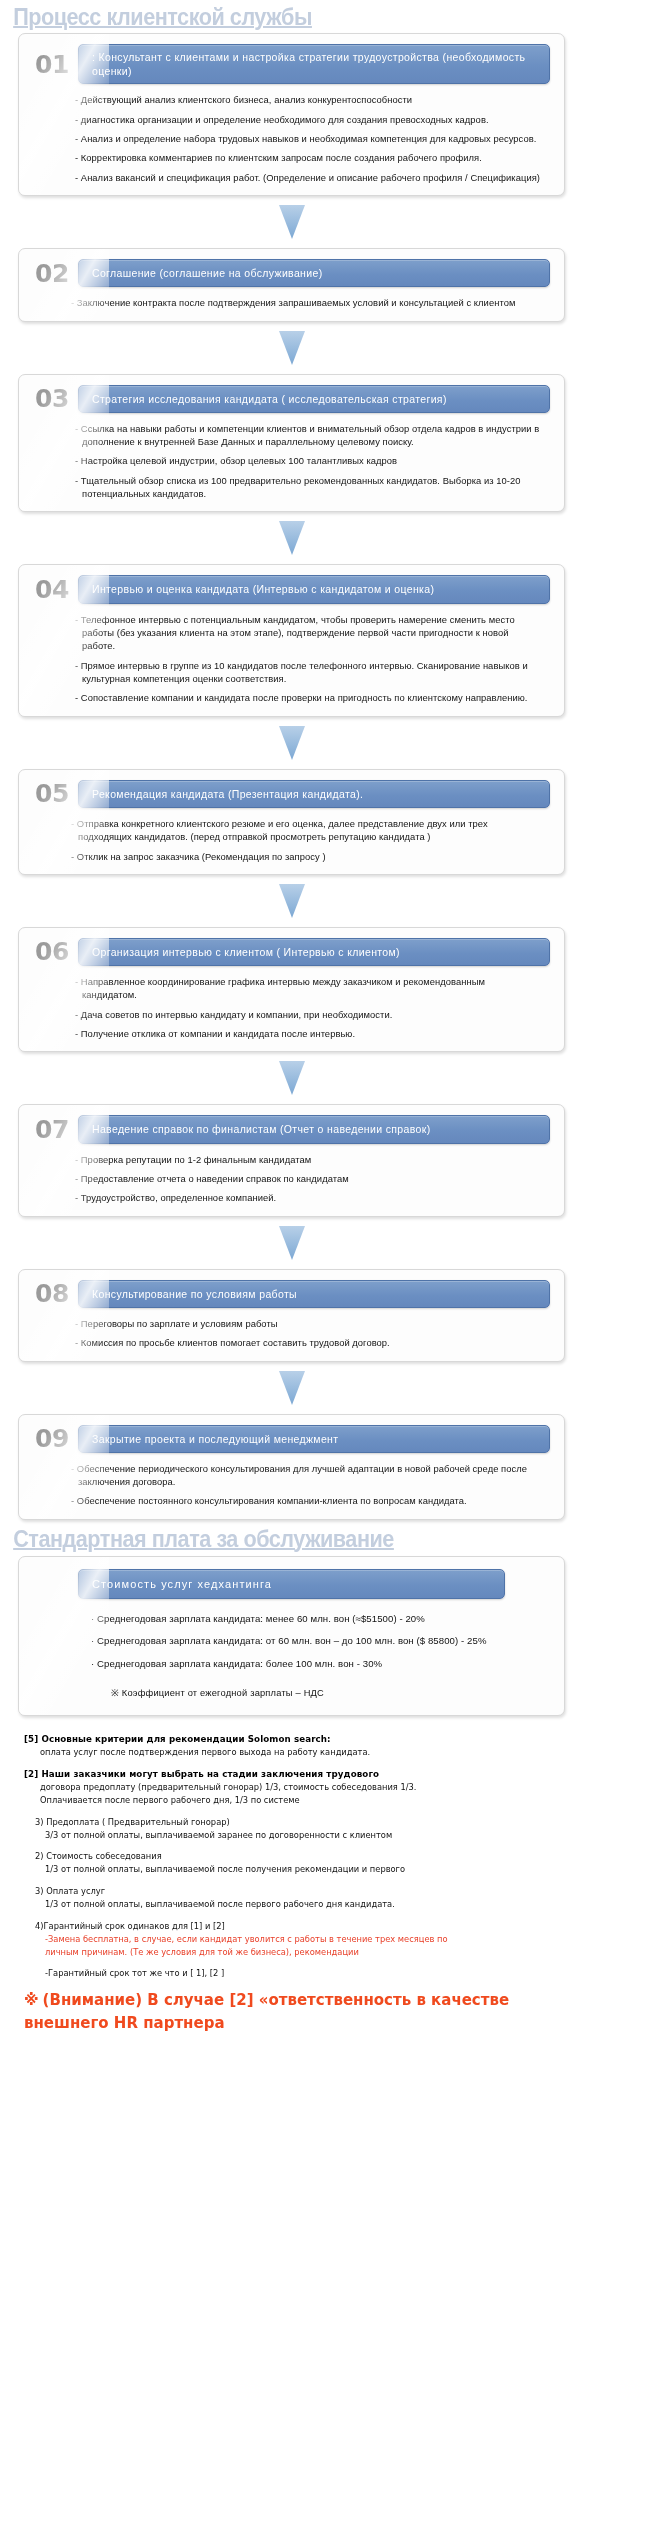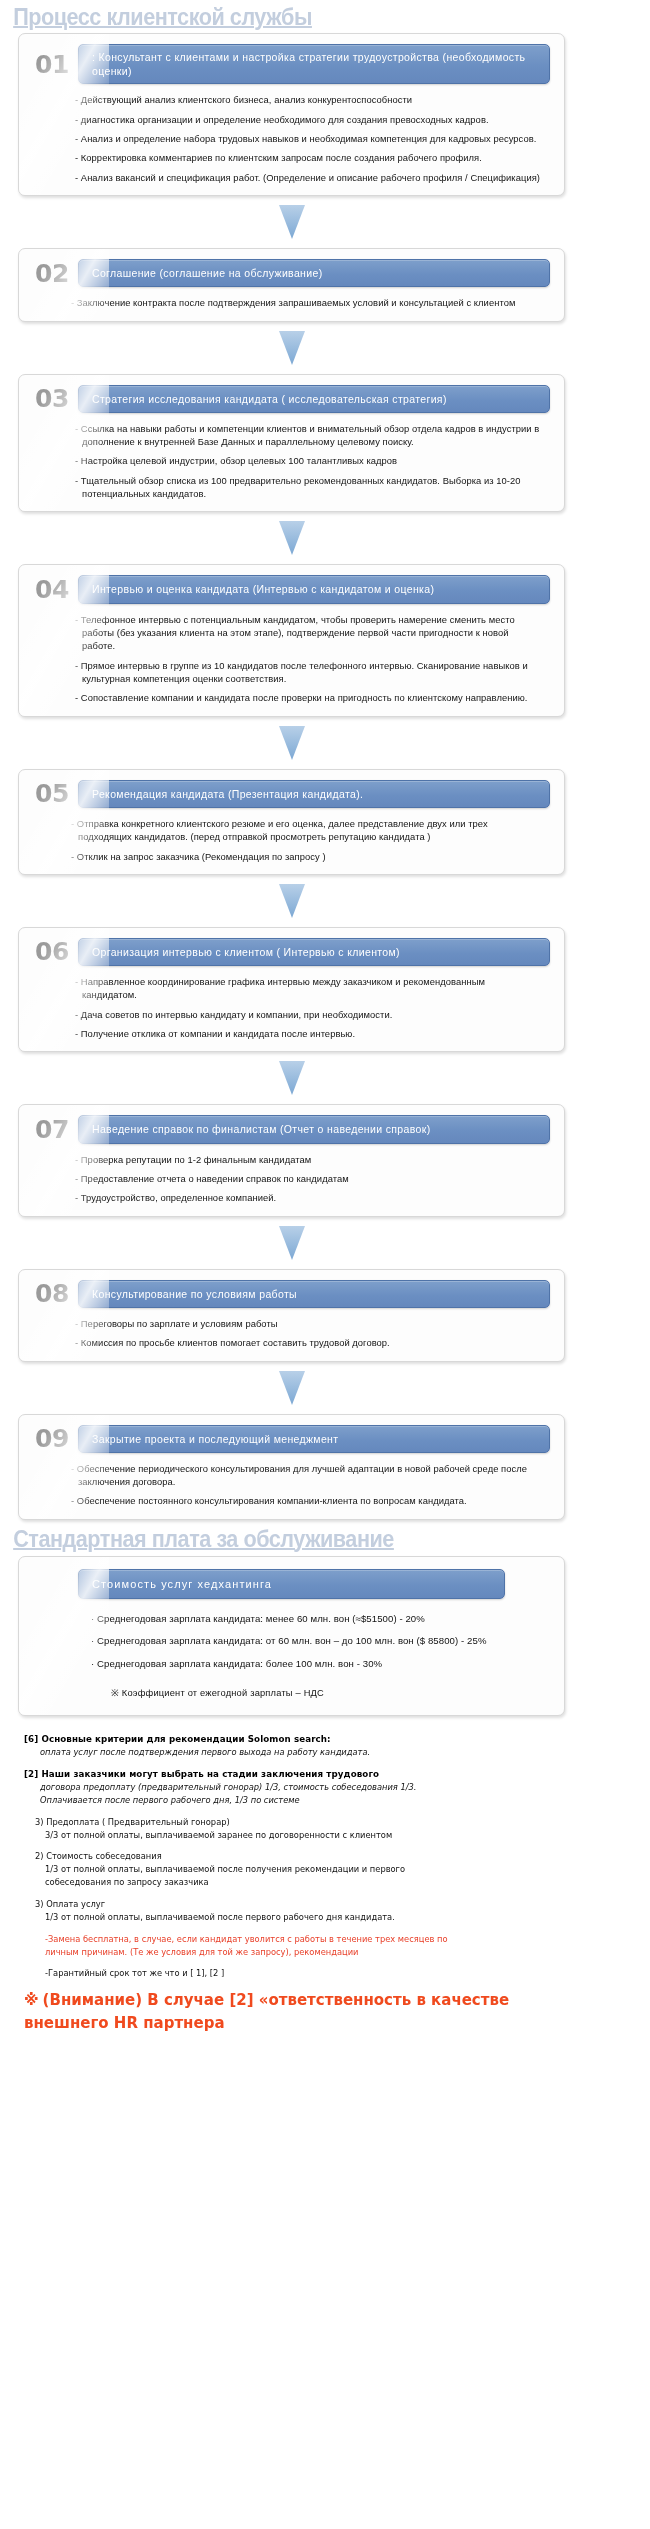--- a/index.html
+++ b/index.html
@@ -179,21 +179,20 @@
     font-weight: bold;
     color: #000;
     letter-spacing: 0.1px;
     line-height: 1.5;
   }
   .note-sub {
     font-size: 8.3px;
     color: #111;
     line-height: 1.55;
     padding-left: 16px;
-    font-style: italic;
   }
   .note-gap { height: 9px; }
   .note-item {
     font-size: 8.3px;
     color: #111;
     line-height: 1.55;
     padding-left: 11px;
   }
   .note-item-sub {
     font-size: 8.3px;
@@ -390,49 +389,49 @@
     <div class="fee-title">Стоимость услуг хедхантинга</div>
     <ul class="fee-list">
       <li>· Среднегодовая зарплата кандидата: менее 60 млн. вон (≈$51500) - 20%</li>
       <li>· Среднегодовая зарплата кандидата: от 60 млн. вон – до 100 млн. вон ($ 85800) - 25%</li>
       <li>· Среднегодовая зарплата кандидата: более 100 млн. вон - 30%</li>
     </ul>
     <div class="fee-note">※  Коэффициент от ежегодной зарплаты – НДС</div>
   </div>
 
   <div class="notes">
-    <div class="note-h">[6] Основные критерии для рекомендации Solomon search:</div>
+    <div class="note-h">[5] Основные критерии для рекомендации Solomon search:</div>
     <div class="note-sub">оплата услуг после подтверждения первого выхода на работу кандидата.</div>
 
     <div class="note-gap"></div>
 
     <div class="note-h">[2] Наши заказчики могут выбрать на стадии заключения трудового</div>
     <div class="note-sub">договора предоплату (предварительный гонорар) 1/3, стоимость собеседования 1/3.</div>
     <div class="note-sub">Оплачивается после первого рабочего дня, 1/3 по системе</div>
 
     <div class="note-gap"></div>
 
     <div class="note-item">3) Предоплата ( Предварительный гонорар)</div>
     <div class="note-item-sub">3/3 от полной оплаты, выплачиваемой заранее по договоренности с клиентом</div>
 
     <div class="note-gap"></div>
 
     <div class="note-item">2) Стоимость собеседования</div>
     <div class="note-item-sub">1/3 от полной оплаты, выплачиваемой после получения рекомендации и первого</div>
-    <div class="note-item-sub">собеседования по запросу заказчика</div>
 
     <div class="note-gap"></div>
 
     <div class="note-item">3) Оплата услуг</div>
     <div class="note-item-sub">1/3 от полной оплаты, выплачиваемой после первого рабочего дня кандидата.</div>
 
     <div class="note-gap"></div>
 
+    <div class="note-item">4)Гарантийный срок одинаков для [1] и [2]</div>
     <div class="note-red">-Замена бесплатна, в случае, если кандидат уволится с работы в течение трех месяцев по</div>
-    <div class="note-red">личным причинам. (Те же условия для той же запросу), рекомендации</div>
+    <div class="note-red">личным причинам. (Те же условия для той же бизнеса), рекомендации</div>
 
     <div class="note-gap"></div>
 
     <div class="note-item-sub">-Гарантийный срок тот же что и [ 1], [2 ]</div>
 
     <div class="note-gap"></div>
 
     <div class="note-warn"><span class="mark">※</span><span>(Внимание) В случае [2] «ответственность в качестве внешнего HR партнера</span></div>
   </div>
 

